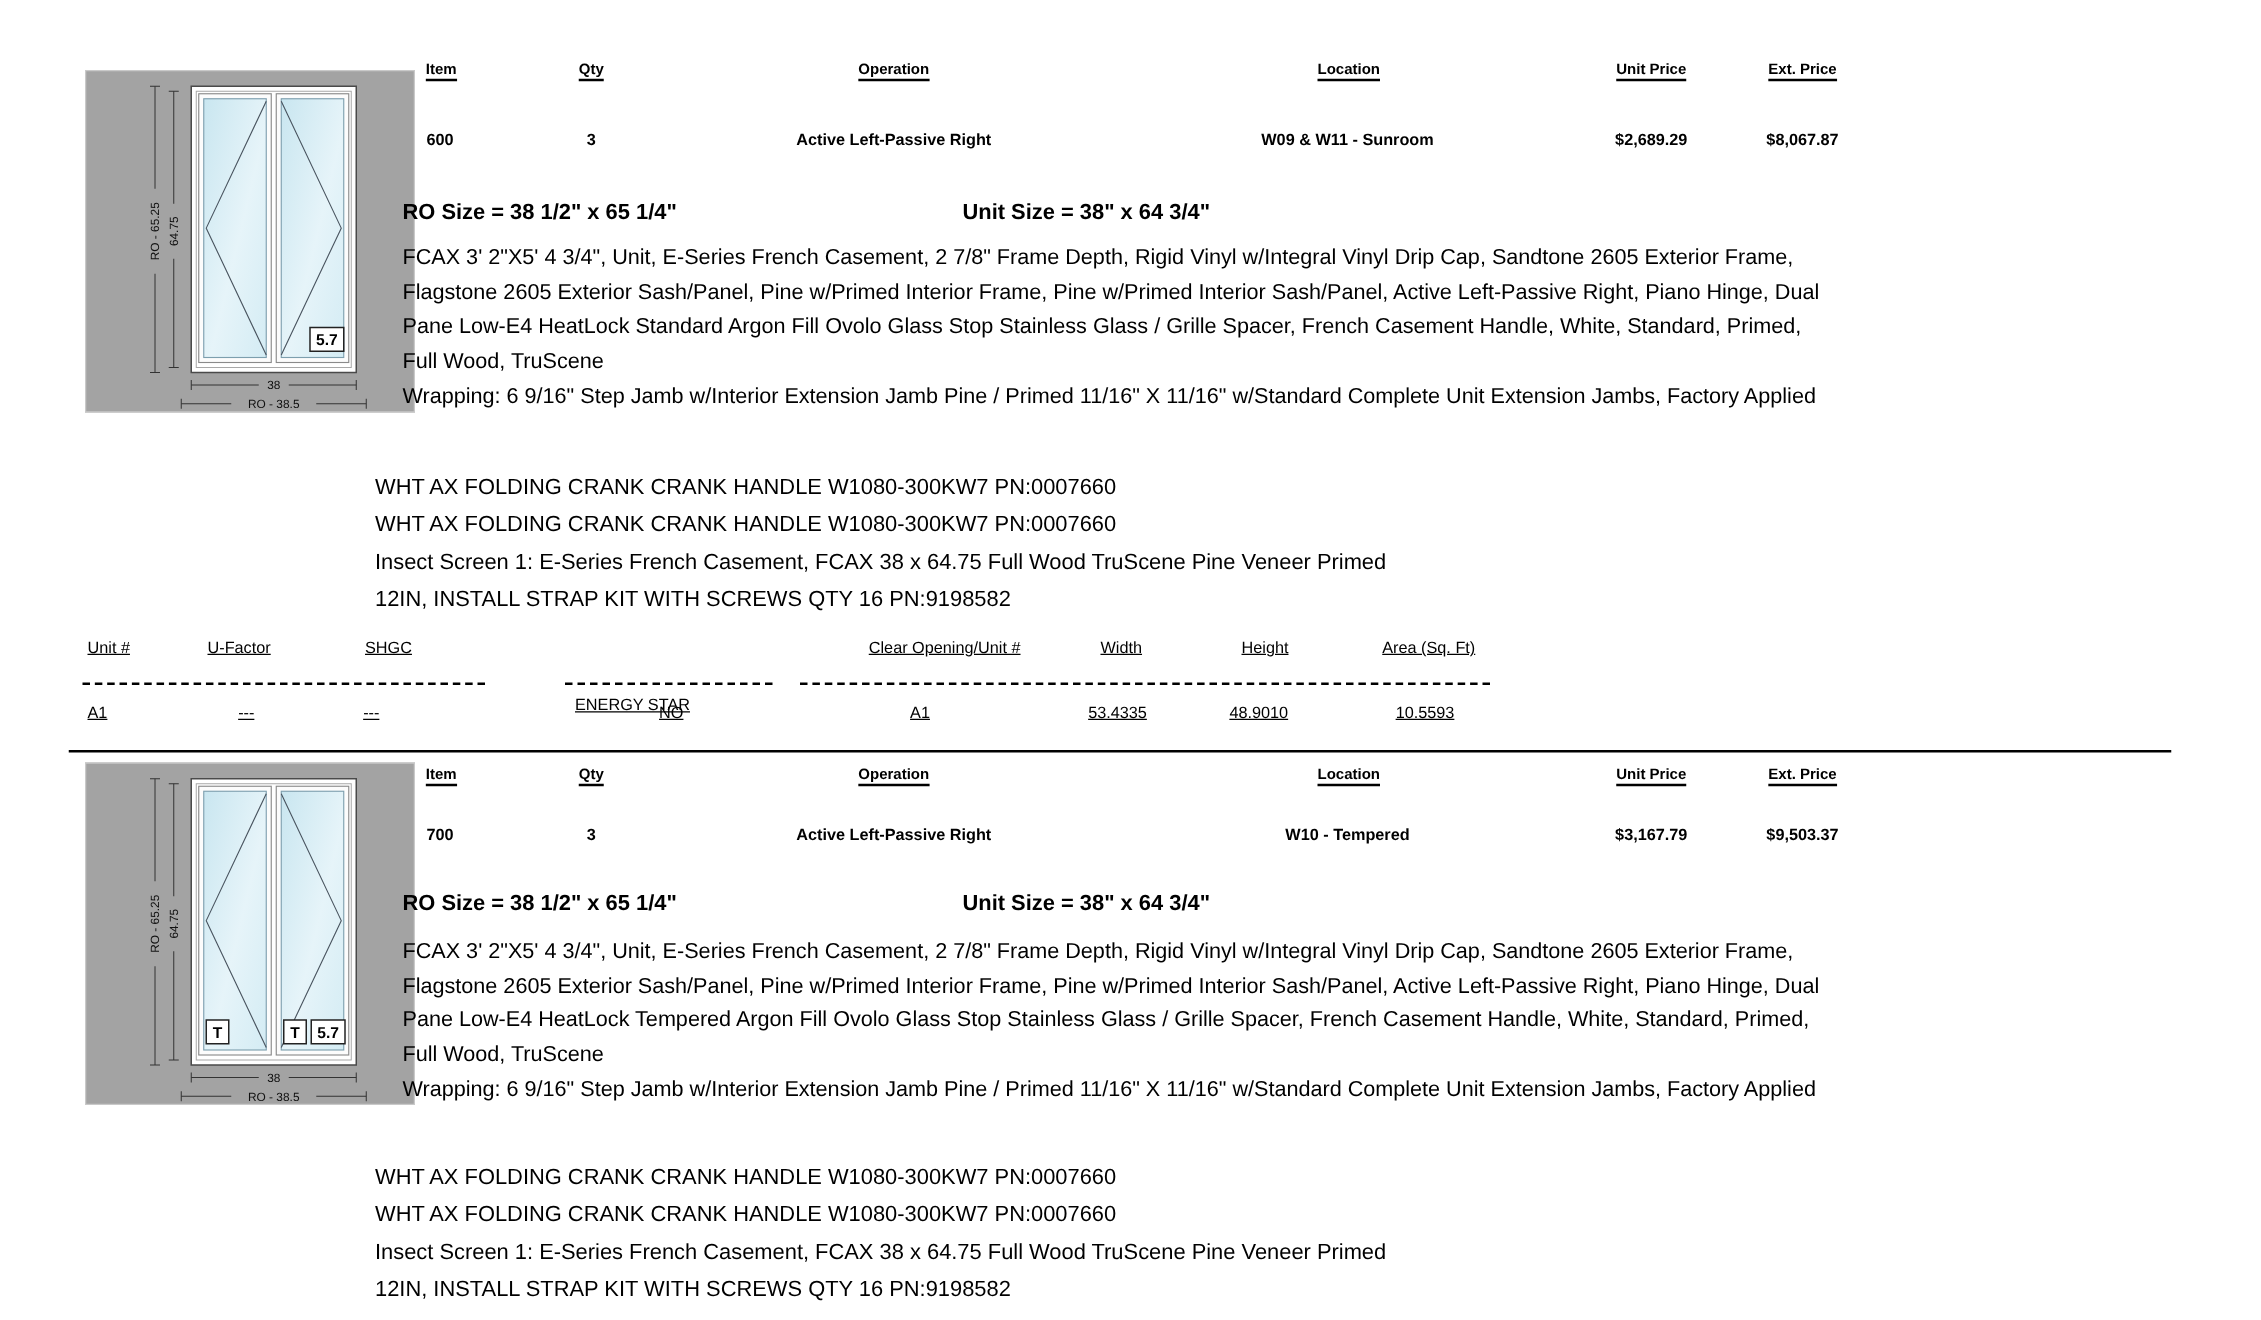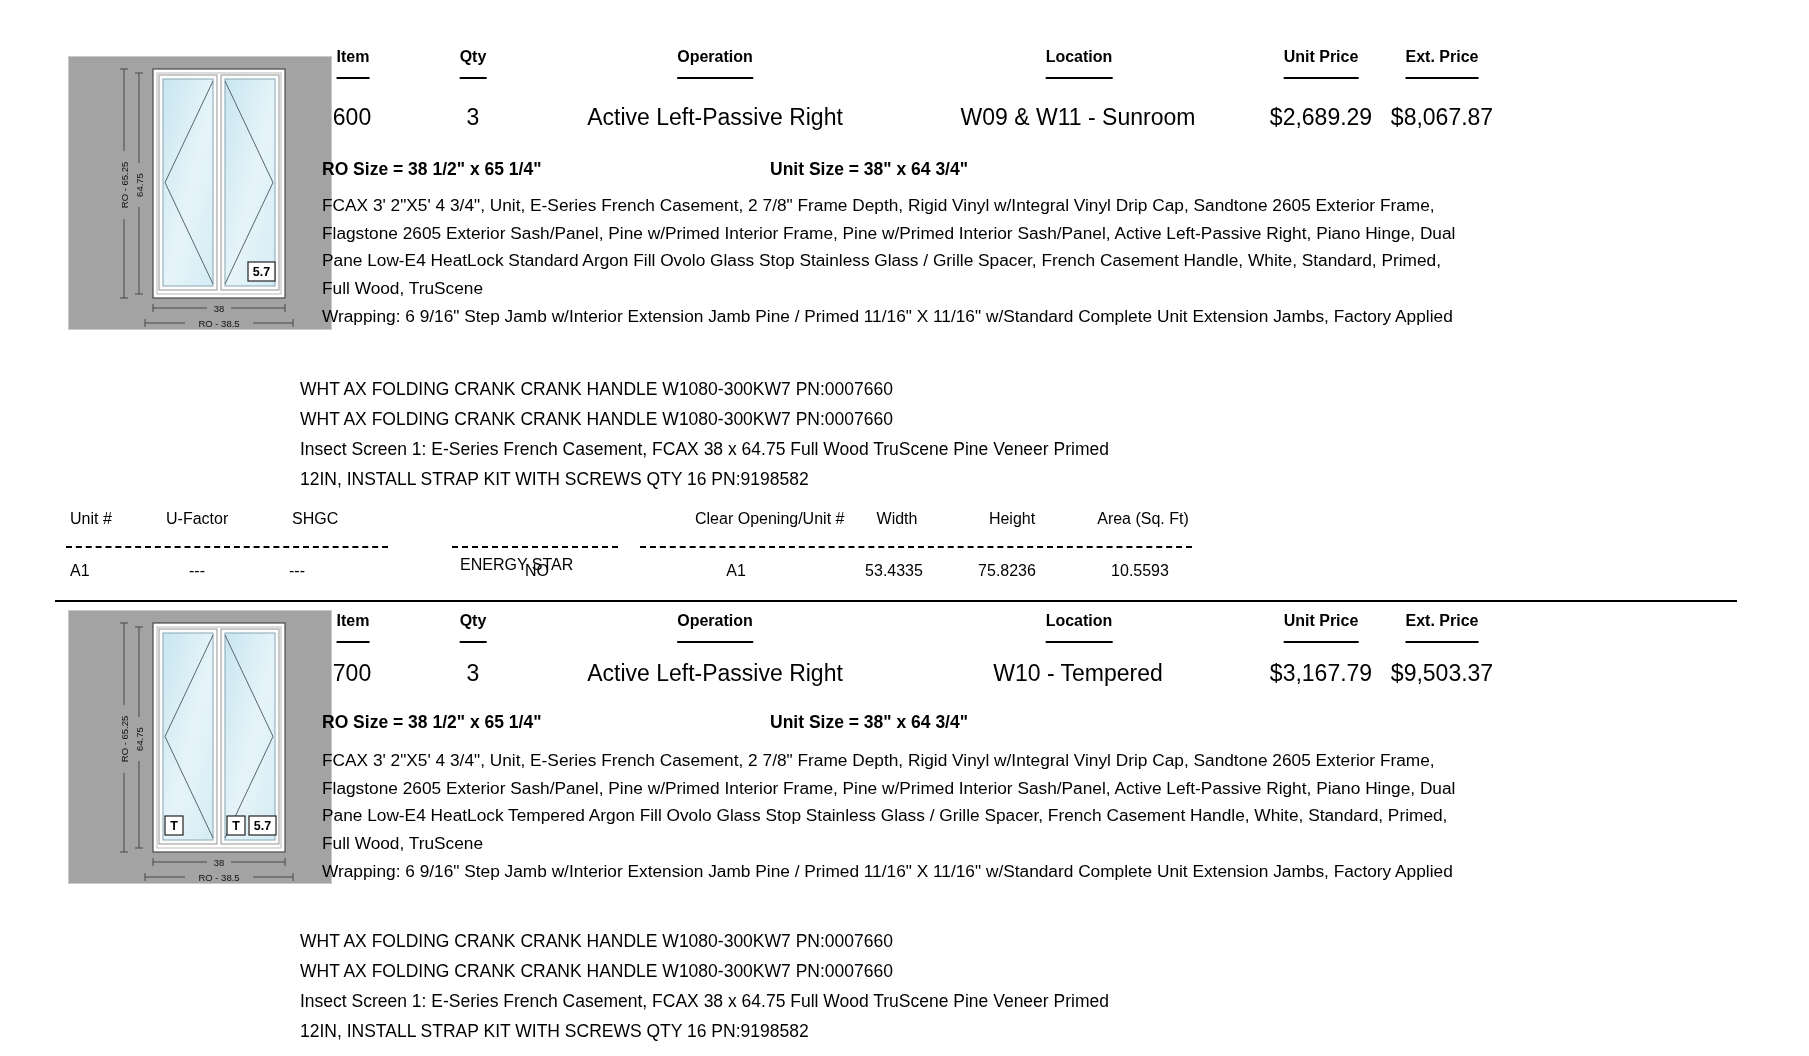--- a/index.html
+++ b/index.html
@@ -2,26 +2,26 @@
 <html><head>
 <meta charset="utf-8">
 <style>
   html,body{margin:0;padding:0;background:#fff;}
   .page{
     position:relative;width:1809px;height:1056px;background:#ffffff;
     font-family:"Liberation Sans","DejaVu Sans",sans-serif;color:#000;overflow:hidden;
   }
   .abs{position:absolute;white-space:nowrap;}
   .ctr{transform:translateX(-50%);}
-  .hdr{font-size:16px;font-weight:bold;border-bottom:2px solid #000;padding-bottom:11px;}
-  .val{font-size:23px;font-weight:normal;}
+  .hdr{font-size:12px;font-weight:bold;border-bottom:2px solid #000;padding-bottom:1px;}
+  .val{font-size:13px;font-weight:bold;}
   .boldline{font-size:17.5px;font-weight:bold;}
   .desc{position:absolute;left:322px;width:1140px;font-size:17.3px;line-height:27.7px;white-space:normal;}
   .accwrap{position:absolute;left:300px;font-size:17.5px;line-height:30px;}
-  .pt{font-size:16px;}
+  .pt{font-size:13px;text-decoration:underline;}
   .dash{position:absolute;border-top:2.5px dashed #000;height:0;}
   .divider{position:absolute;left:55px;width:1682px;height:2px;background:#000;}
   .diagbox{position:absolute;left:68px;width:262px;height:272px;border:1px solid #c9c9c9;background:#a3a3a3;}
   .diagbox svg{display:block;width:100%;height:100%;}
 </style>
 </head>
 <body>
 
 <div class="page">
 
@@ -126,21 +126,21 @@
   <div class="dash" style="left:66px;top:546px;width:322px;"></div>
   <div class="dash" style="left:452px;top:546px;width:166px;"></div>
   <div class="dash" style="left:640px;top:546px;width:552px;"></div>
 
   <span class="abs pt" style="left:70px;top:562px;">A1</span>
   <span class="abs ctr pt" style="left:197px;top:562px;">---</span>
   <span class="abs ctr pt" style="left:297px;top:562px;">---</span>
   <span class="abs ctr pt" style="left:537px;top:562px;">NO</span>
   <span class="abs ctr pt" style="left:736px;top:562px;">A1</span>
   <span class="abs ctr pt" style="left:894px;top:562px;">53.4335</span>
-  <span class="abs ctr pt" style="left:1007px;top:562px;">75.8236</span>
+  <span class="abs ctr pt" style="left:1007px;top:562px;">48.9010</span>
   <span class="abs ctr pt" style="left:1140px;top:562px;">10.5593</span>
 
   <div class="divider" style="top:600px;"></div>
 
   <div class="diagbox" style="top:610px;">
     <svg viewBox="0 0 262 272">
       <defs>
         <linearGradient id="glassGrad2" x1="0" y1="0" x2="1" y2="1">
           <stop offset="0" stop-color="#c9e6f0"></stop>
           <stop offset="0.55" stop-color="#e6f4f9"></stop>

